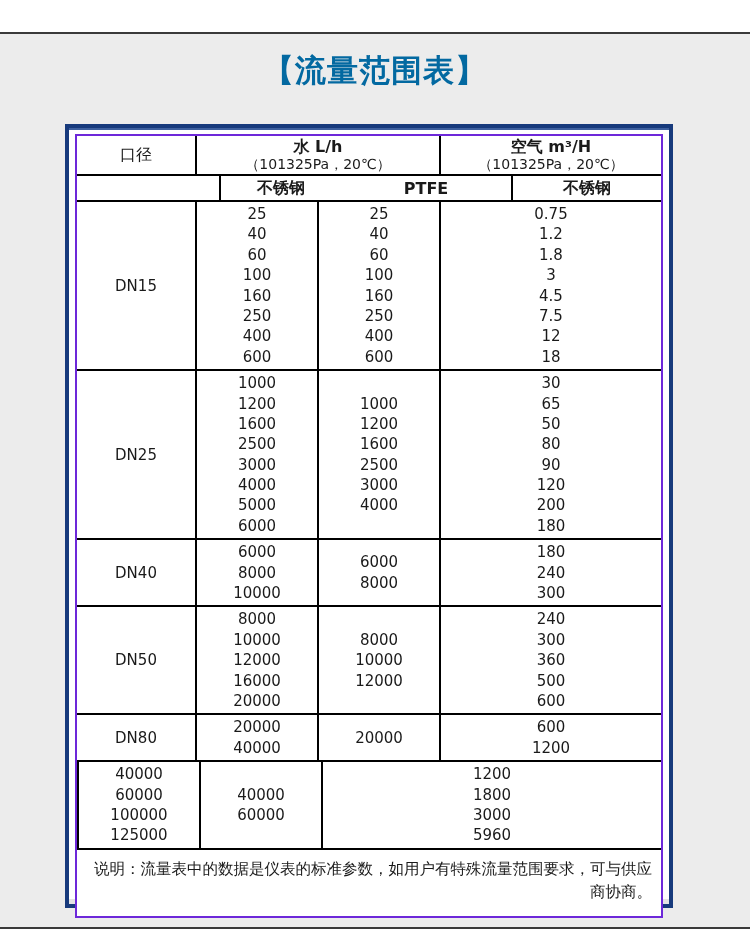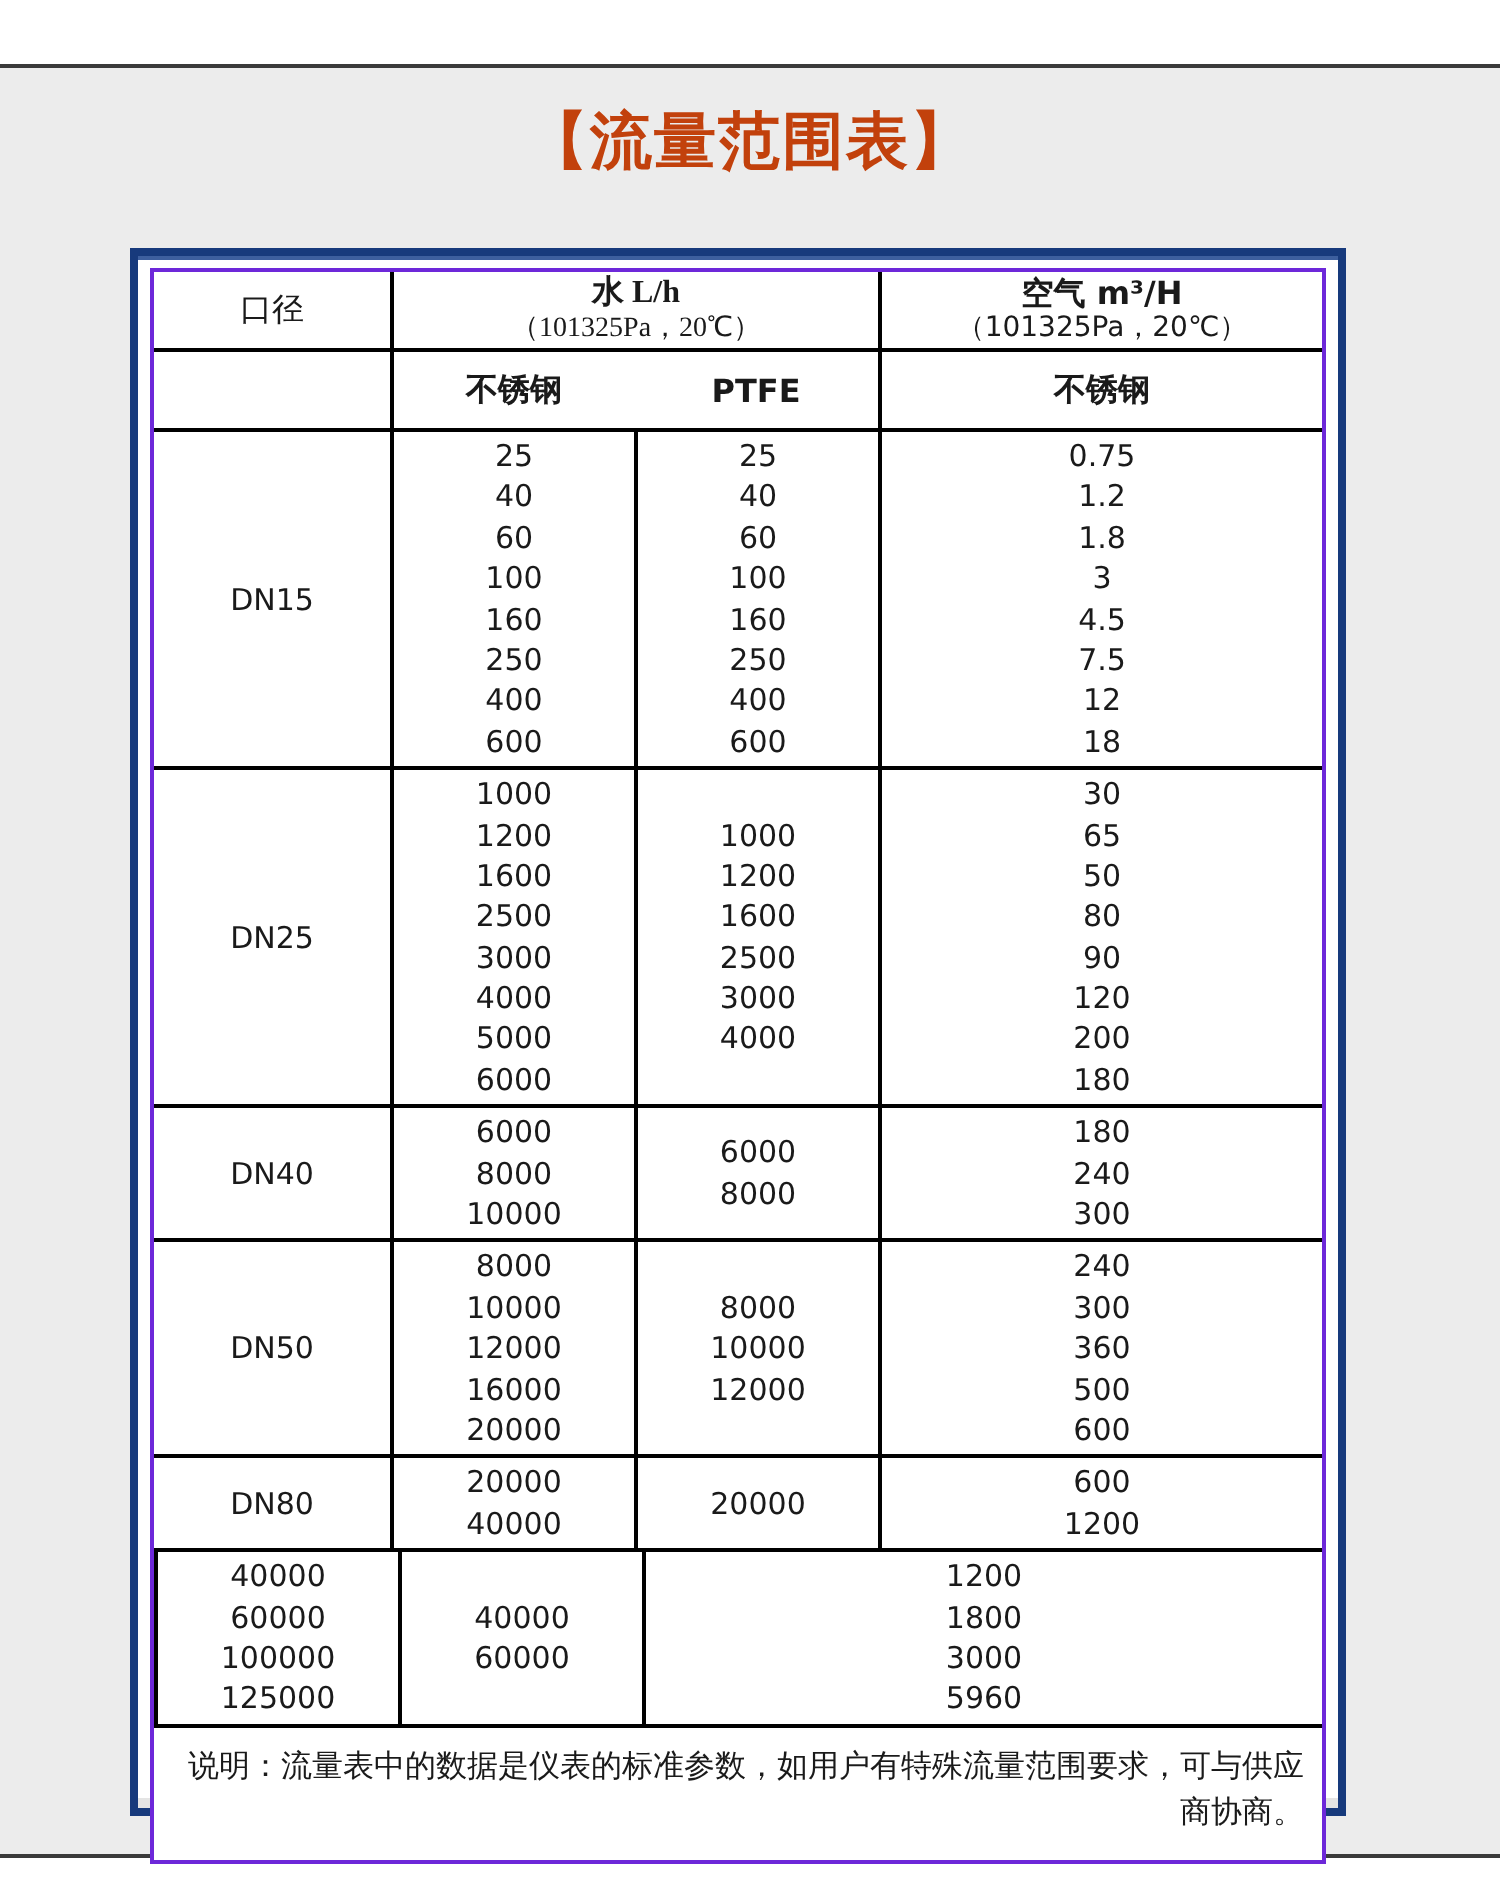--- a/index.html
+++ b/index.html
@@ -13,21 +13,21 @@
     overflow:hidden;
     margin:0 auto;
   }
   .top-rule    { position:absolute; left:0; top:32px;  width:750px; height:2px; background:#3a3a3a; }
   .bottom-rule { position:absolute; left:0; top:927px; width:750px; height:2px; background:#3a3a3a; }
   .gray-band   { position:absolute; left:0; top:34px;  width:750px; height:893px; background:#ececec; }
 
   .page-title {
     position:absolute; left:0; top:50px; width:750px;
     text-align:center;
-    font-size:31px; font-weight:bold; color:#c2410c;
+    font-size:31px; font-weight:bold; color:#0369a1;
     letter-spacing:1px;
   }
 
   .blue-box {
     position:absolute; left:65px; top:124px;
     width:608px; height:784px;
     background:#ffffff;
     border:4px solid #173a7c;
     box-shadow: inset 0 -5px 0 #e4e4e4, inset 0 2px 0 #3d5f9e;
   }
@@ -38,33 +38,33 @@
     background:#ffffff;
   }
   .trow { display:flex; align-items:stretch; }
   .trow + .trow { border-top:2px solid #000000; }
 
   
   .c-dia   { width:118px; }
   .c-ss    { width:122px; }
   .c-ptfe  { width:122px; }
   .c-air   { flex:1; }
-  .c-water { width:244px;font-family:Liberation Serif, serif; }
+  .c-water { width:244px; }
 
   .vline { border-left:2px solid #000000; }
   
   .no-vline { border-left:none; }
 
   .hdr1 { height:38px; }
   .hdr1 .cell { display:flex; flex-direction:column; justify-content:center; align-items:center; }
   .hdr-main { font-size:16px; font-weight:bold; line-height:18px; }
   .hdr-cond { font-size:14px; line-height:17px; }
   .dia-label { font-size:16px; }
 
-  .hdr2 { height:40px; }
+  .hdr2 { height:26px;gap:24px; }
   .hdr2 .cell { display:flex; justify-content:center; align-items:center;
                 font-size:16px; font-weight:bold; }
 
   .sec .cell { display:flex; flex-direction:column; justify-content:center;
                align-items:stretch; padding:2px 0; }
   .sec .label-cell { justify-content:center; align-items:center; font-size:15px; }
   .line { height:20.4px; line-height:20.4px; text-align:center; font-size:15px; white-space:pre; }
 
   .note-row { min-height:68px; }
   .note-cell { width:100%; padding:8px 9px; font-size:15.5px; line-height:23px;

